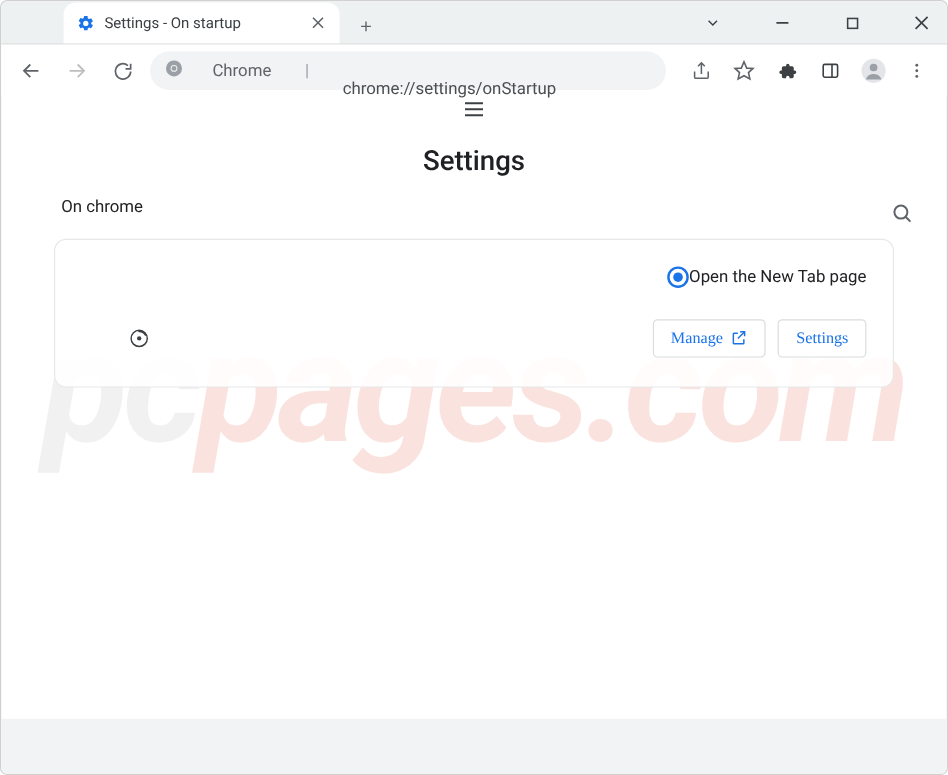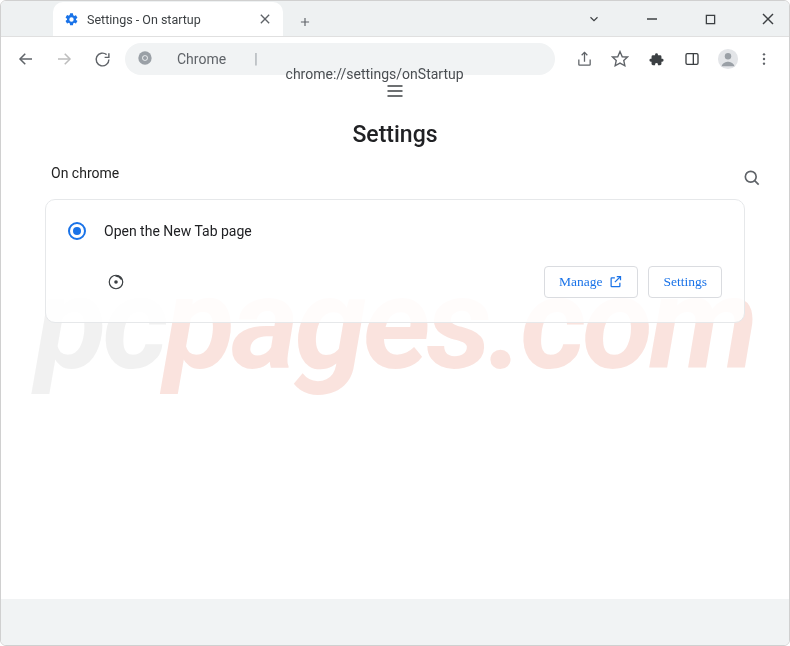--- a/index.html
+++ b/index.html
@@ -154,23 +154,23 @@
     border: 1px solid #e6e8ea;
     border-radius: 10px;
     background: rgba(255,255,255,0.88);
     box-shadow: 0 0 0 rgba(0,0,0,0);
     padding: 6px 0;
   }
   .row {
     display:flex;
     align-items:center;
     padding: 16px 22px;
-    gap: 18px;
     font-size: 14px;
     color:#202124;
+    justify-content:flex-end;
   }
   .radio {
     width: 18px; height: 18px;
     border: 2px solid #5f6368;
     border-radius: 50%;
     flex-shrink: 0;
     position: relative;
   }
   .radio.checked {
     border-color: #1a73e8;

